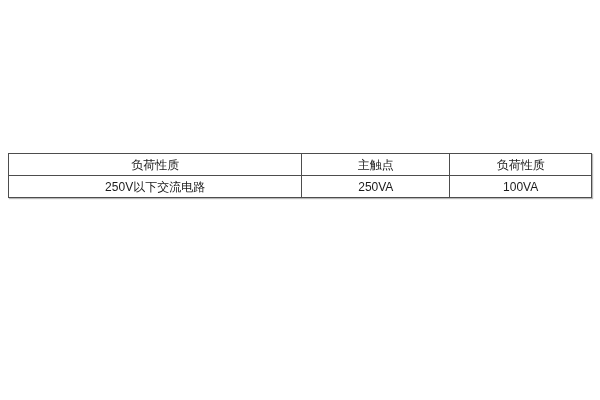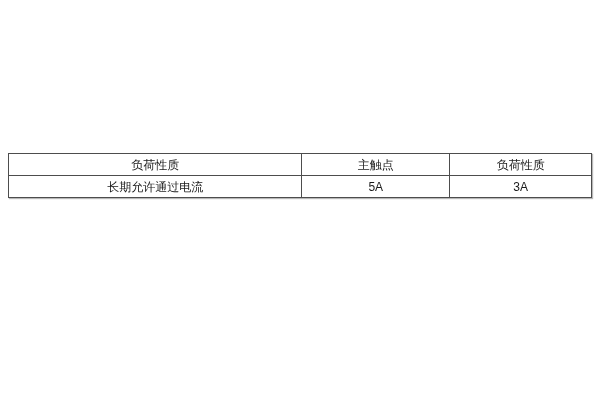--- a/index.html
+++ b/index.html
@@ -56,19 +56,19 @@
     </colgroup>
     <thead>
       <tr>
         <th>负荷性质</th>
         <th>主触点</th>
         <th>负荷性质</th>
       </tr>
     </thead>
     <tbody>
       <tr>
-        <td>长期允许通过电流</td>
-        <td>5A</td>
-        <td>3A</td>
+        <td>250V以下交流电路</td>
+        <td>250VA</td>
+        <td>100VA</td>
       </tr>
     </tbody>
   </table>
 </div>
 
 </body></html>

